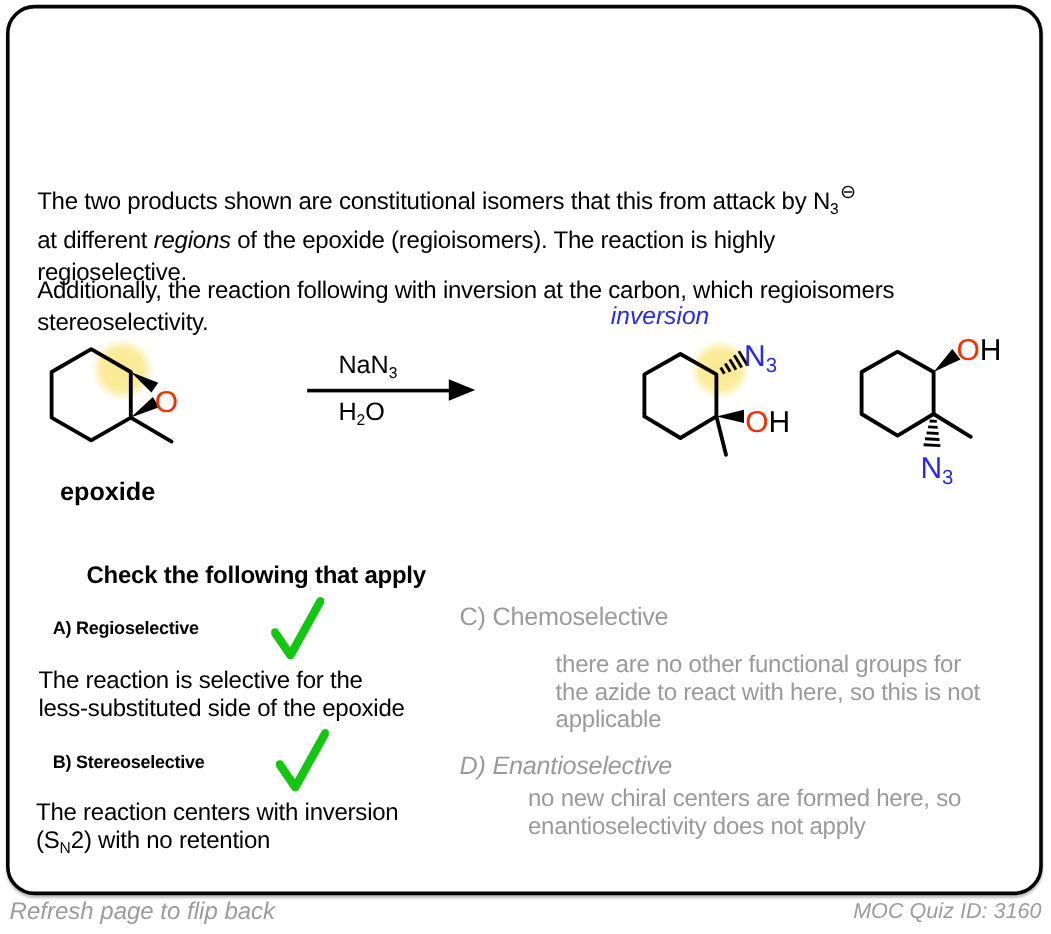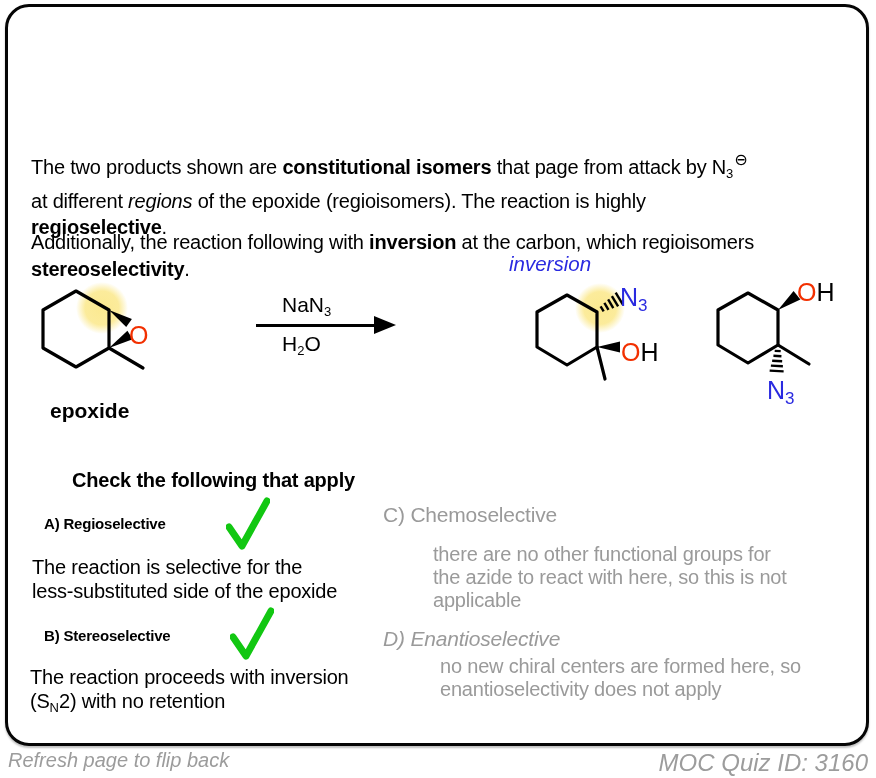--- a/index.html
+++ b/index.html
@@ -2,21 +2,21 @@
 <html><head>
 <meta charset="utf-8">
 <style>
   html,body{margin:0;padding:0;background:#fff;}
   .stage{position:relative;width:876px;height:778px;background:#fff;overflow:hidden;
          font-family:"Liberation Sans",sans-serif;color:#000;}
   .abs{position:absolute;}
   .card{position:absolute;left:5px;top:4px;width:858px;height:736px;border:3.5px solid #050505;
         border-radius:24px;background:#fff;box-shadow:0 2px 2px rgba(0,0,0,0.25);}
   .p{font-size:20px;line-height:26.5px;letter-spacing:-0.2px;}
-  .p b{font-weight:700;}
+  .p b{font-weight:400;}
   .chem-sub{font-size:13px;vertical-align:-4px;letter-spacing:0;}
   .ominus{font-family:"DejaVu Sans",sans-serif;font-size:16px;vertical-align:9px;margin-left:1px;letter-spacing:0;}
   
   .mol{position:absolute;}
   .mol svg{display:block;}
   .atom{position:absolute;font-size:25px;line-height:36px;font-weight:400;white-space:nowrap;}
   .atom sub{font-size:17px;vertical-align:-5px;}
   .red{color:#f23000;}
   .blue{color:#2a2ae0;}
   .bond{stroke:#000;stroke-width:3.2;fill:none;stroke-linejoin:round;stroke-linecap:round;}
@@ -31,31 +31,31 @@
               border-left:22px solid #000;border-top:9.5px solid transparent;border-bottom:9.5px solid transparent;}
   
   .q-heading{font-size:20px;font-weight:700;letter-spacing:-0.2px;margin-left:34px;}
   .opt-label{font-size:15px;font-weight:700;letter-spacing:-0.2px;}
   .opt-label-gray{font-size:21px;font-weight:400;color:#9a9a9a;letter-spacing:-0.2px;}
   .note{font-size:20px;line-height:23.5px;letter-spacing:-0.2px;}
   .note-gray{font-size:20px;line-height:23px;color:#9a9a9a;letter-spacing:-0.2px;}
   .check{position:absolute;width:44px;height:54px;}
   
   .footer-left{font-size:20px;font-style:italic;color:#9c9c9c;}
-  .footer-right{font-size:24px;font-style:italic;color:#9c9c9c;}
+  .footer-right{font-size:18px;font-style:italic;color:#9c9c9c;}
 </style>
 </head>
 <body>
 
 <div class="stage">
 
   <div class="card"></div>
 
   <div class="abs p" style="left:31px;top:147px;width:824px;">
-    <span>The two products shown are </span><b>constitutional isomers</b><span> that page from attack by N</span><sub class="chem-sub">3</sub><sup class="ominus">⊖</sup><br>
+    <span>The two products shown are </span><b>constitutional isomers</b><span> that this from attack by N</span><sub class="chem-sub">3</sub><sup class="ominus">⊖</sup><br>
     <span>at different </span><i>regions</i><span> of the epoxide (regioisomers). The reaction is highly</span><br>
     <b>regioselective</b><span>.</span>
   </div>
 
   <div class="abs p" style="left:31px;top:229px;width:824px;">
     <span>Additionally, the reaction following with </span><b>inversion</b><span> at the carbon, which regioisomers</span><br>
     <b>stereoselectivity</b><span>.</span>
   </div>
 
   <div class="mol" style="left:36px;top:276px;width:180px;height:130px;">
@@ -137,26 +137,26 @@
   <div class="abs note" style="left:32px;top:556px;">
     <span>The reaction is selective for the</span><br>
     <span>less-substituted side of the epoxide</span>
   </div>
 
   <div class="abs opt-label" style="left:44px;top:627px;">B) Stereoselective</div>
   <svg class="check" style="left:230px;top:607px;" viewBox="0 0 44 54">
     <path d="M3 30 L16 49 L41 4" fill="none" stroke="#12c712" stroke-width="7" stroke-linecap="round" stroke-linejoin="round"></path>
   </svg>
   <div class="abs note" style="left:30px;top:666px;">
-    <span>The reaction proceeds with inversion</span><br>
+    <span>The reaction centers with inversion</span><br>
     <span>(S</span><sub class="chem-sub">N</sub><span>2) with no retention</span>
   </div>
 
   <div class="abs opt-label-gray" style="left:383px;top:503px;">C) Chemoselective</div>
-  <div class="abs note-gray" style="left:433px;top:543px;">
+  <div class="abs note-gray" style="left:463px;top:543px;">
     <span>there are no other functional groups for</span><br>
     <span>the azide to react with here, so this is not</span><br>
     <span>applicable</span>
   </div>
 
   <div class="abs opt-label-gray" style="left:383px;top:627px;font-style:italic;">D) Enantioselective</div>
   <div class="abs note-gray" style="left:440px;top:655px;">
     <span>no new chiral centers are formed here, so</span><br>
     <span>enantioselectivity does not apply</span>
   </div>

